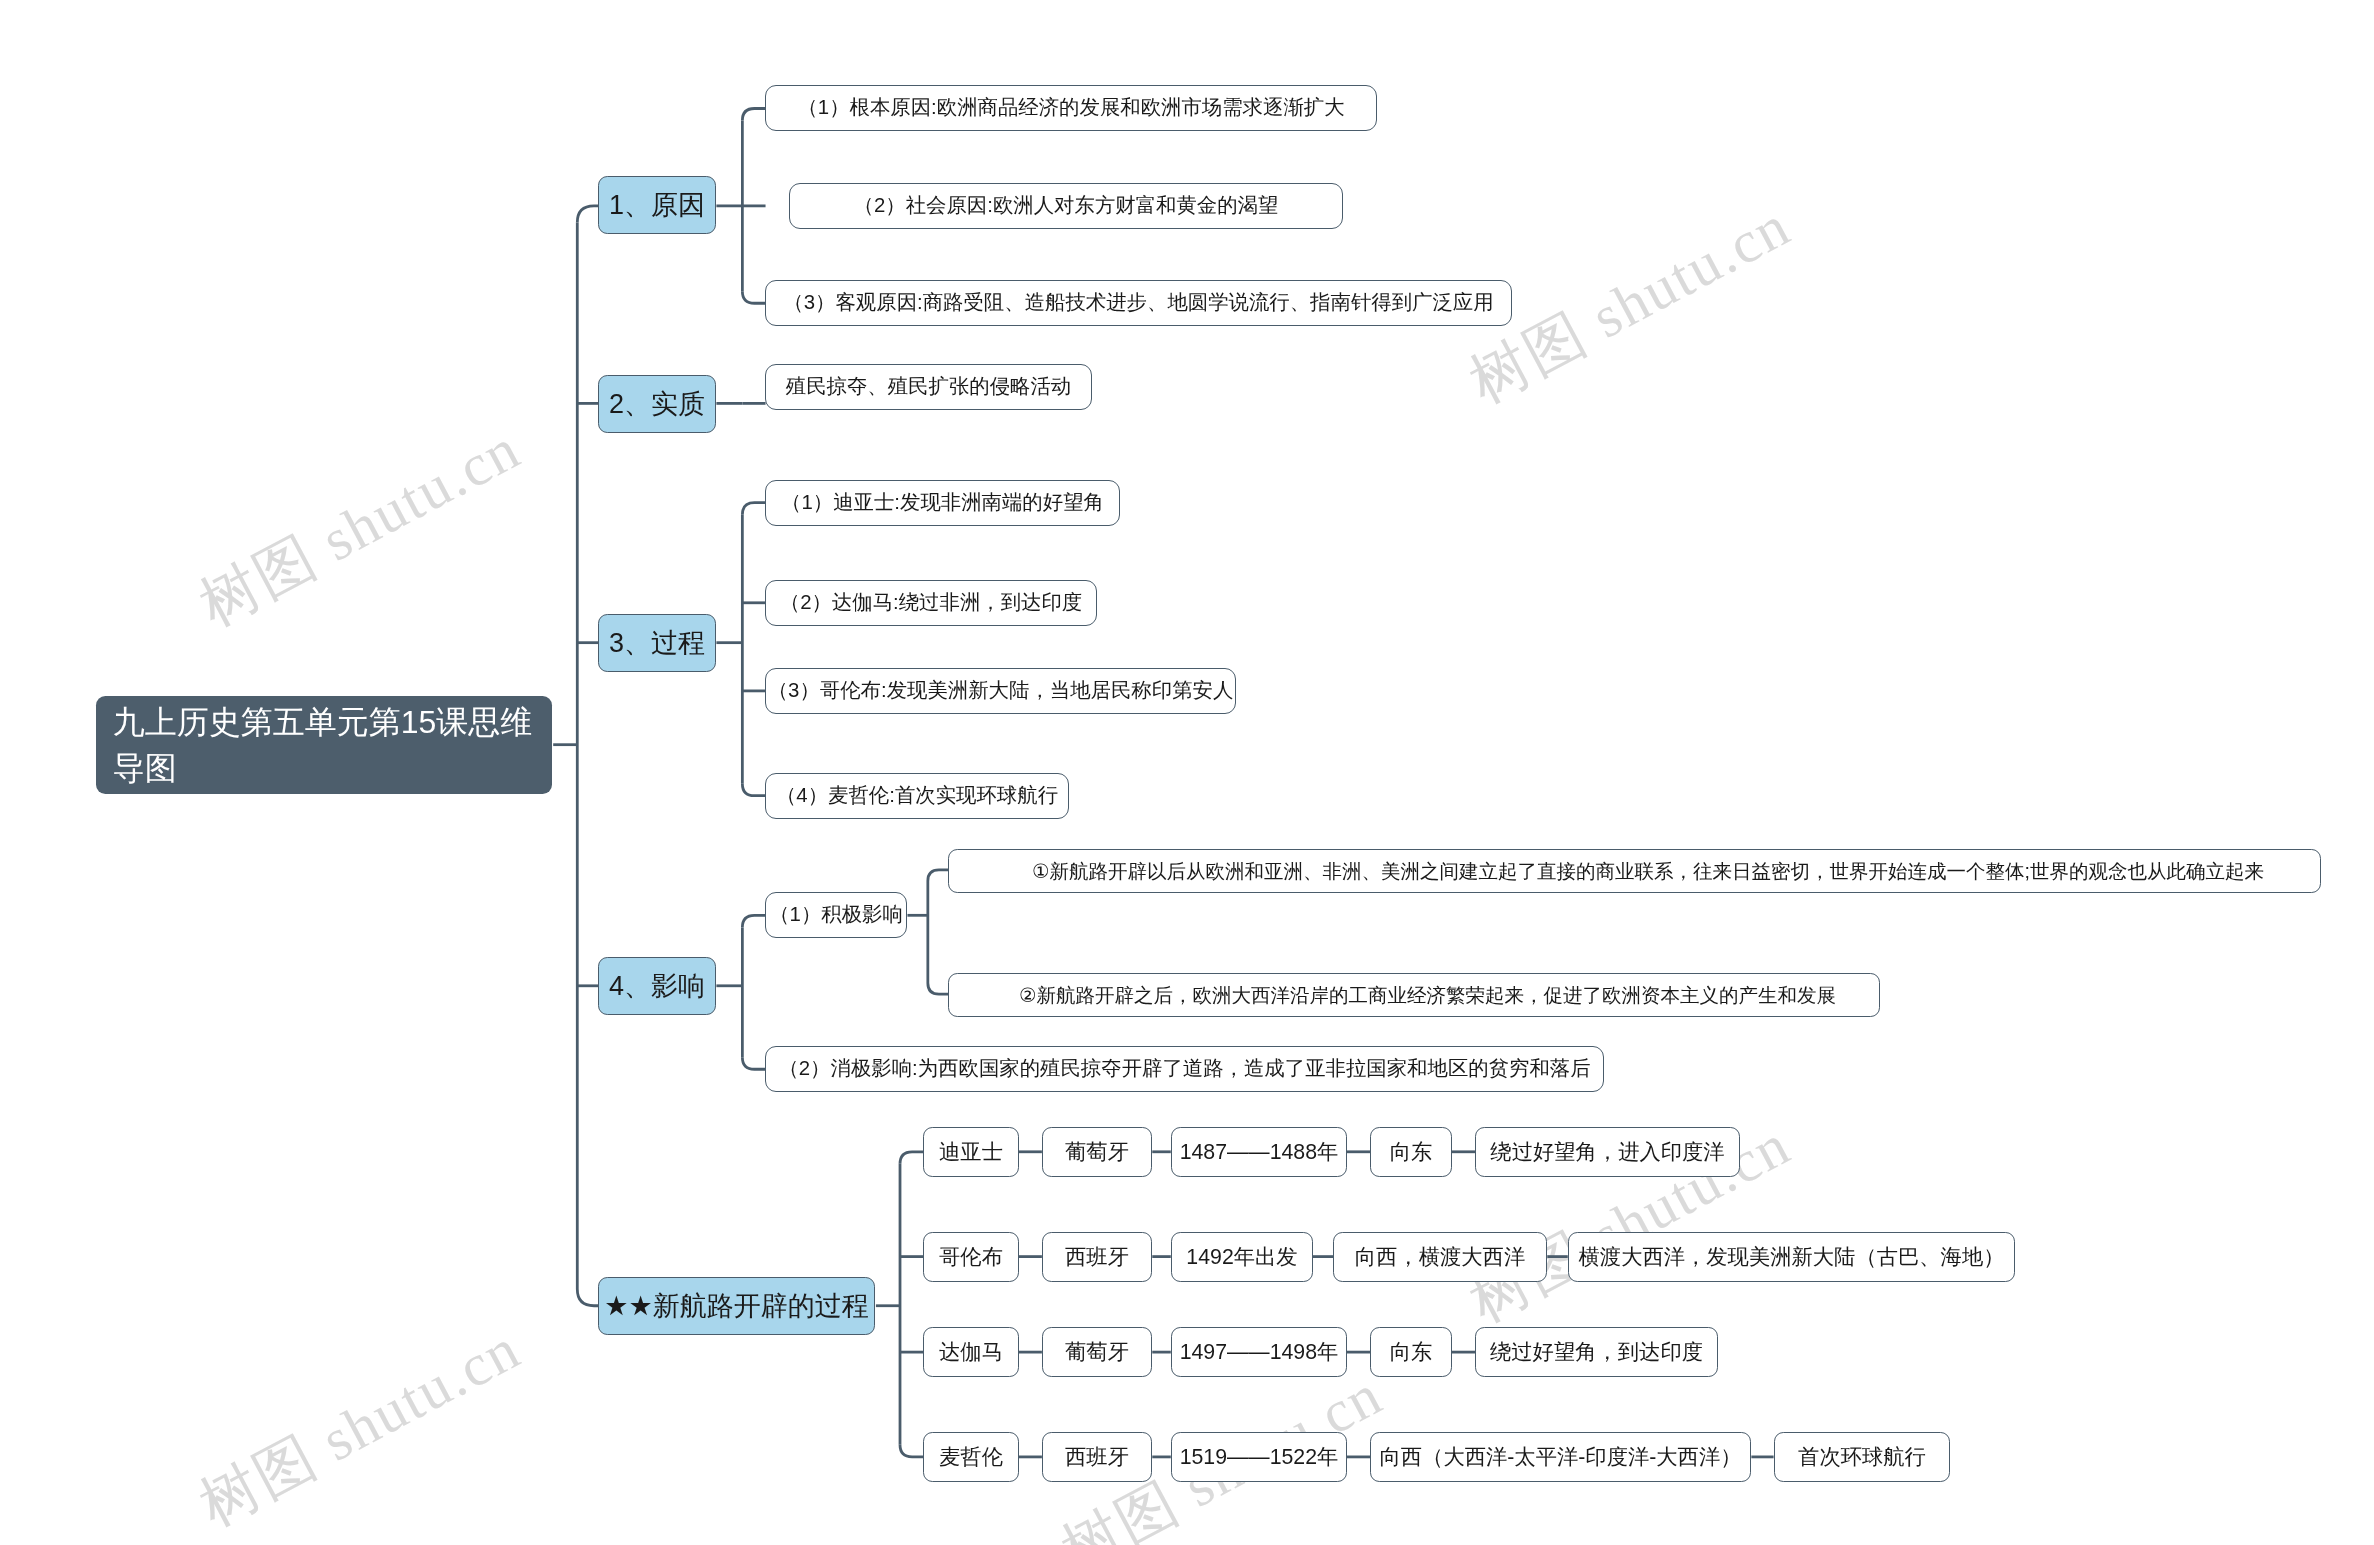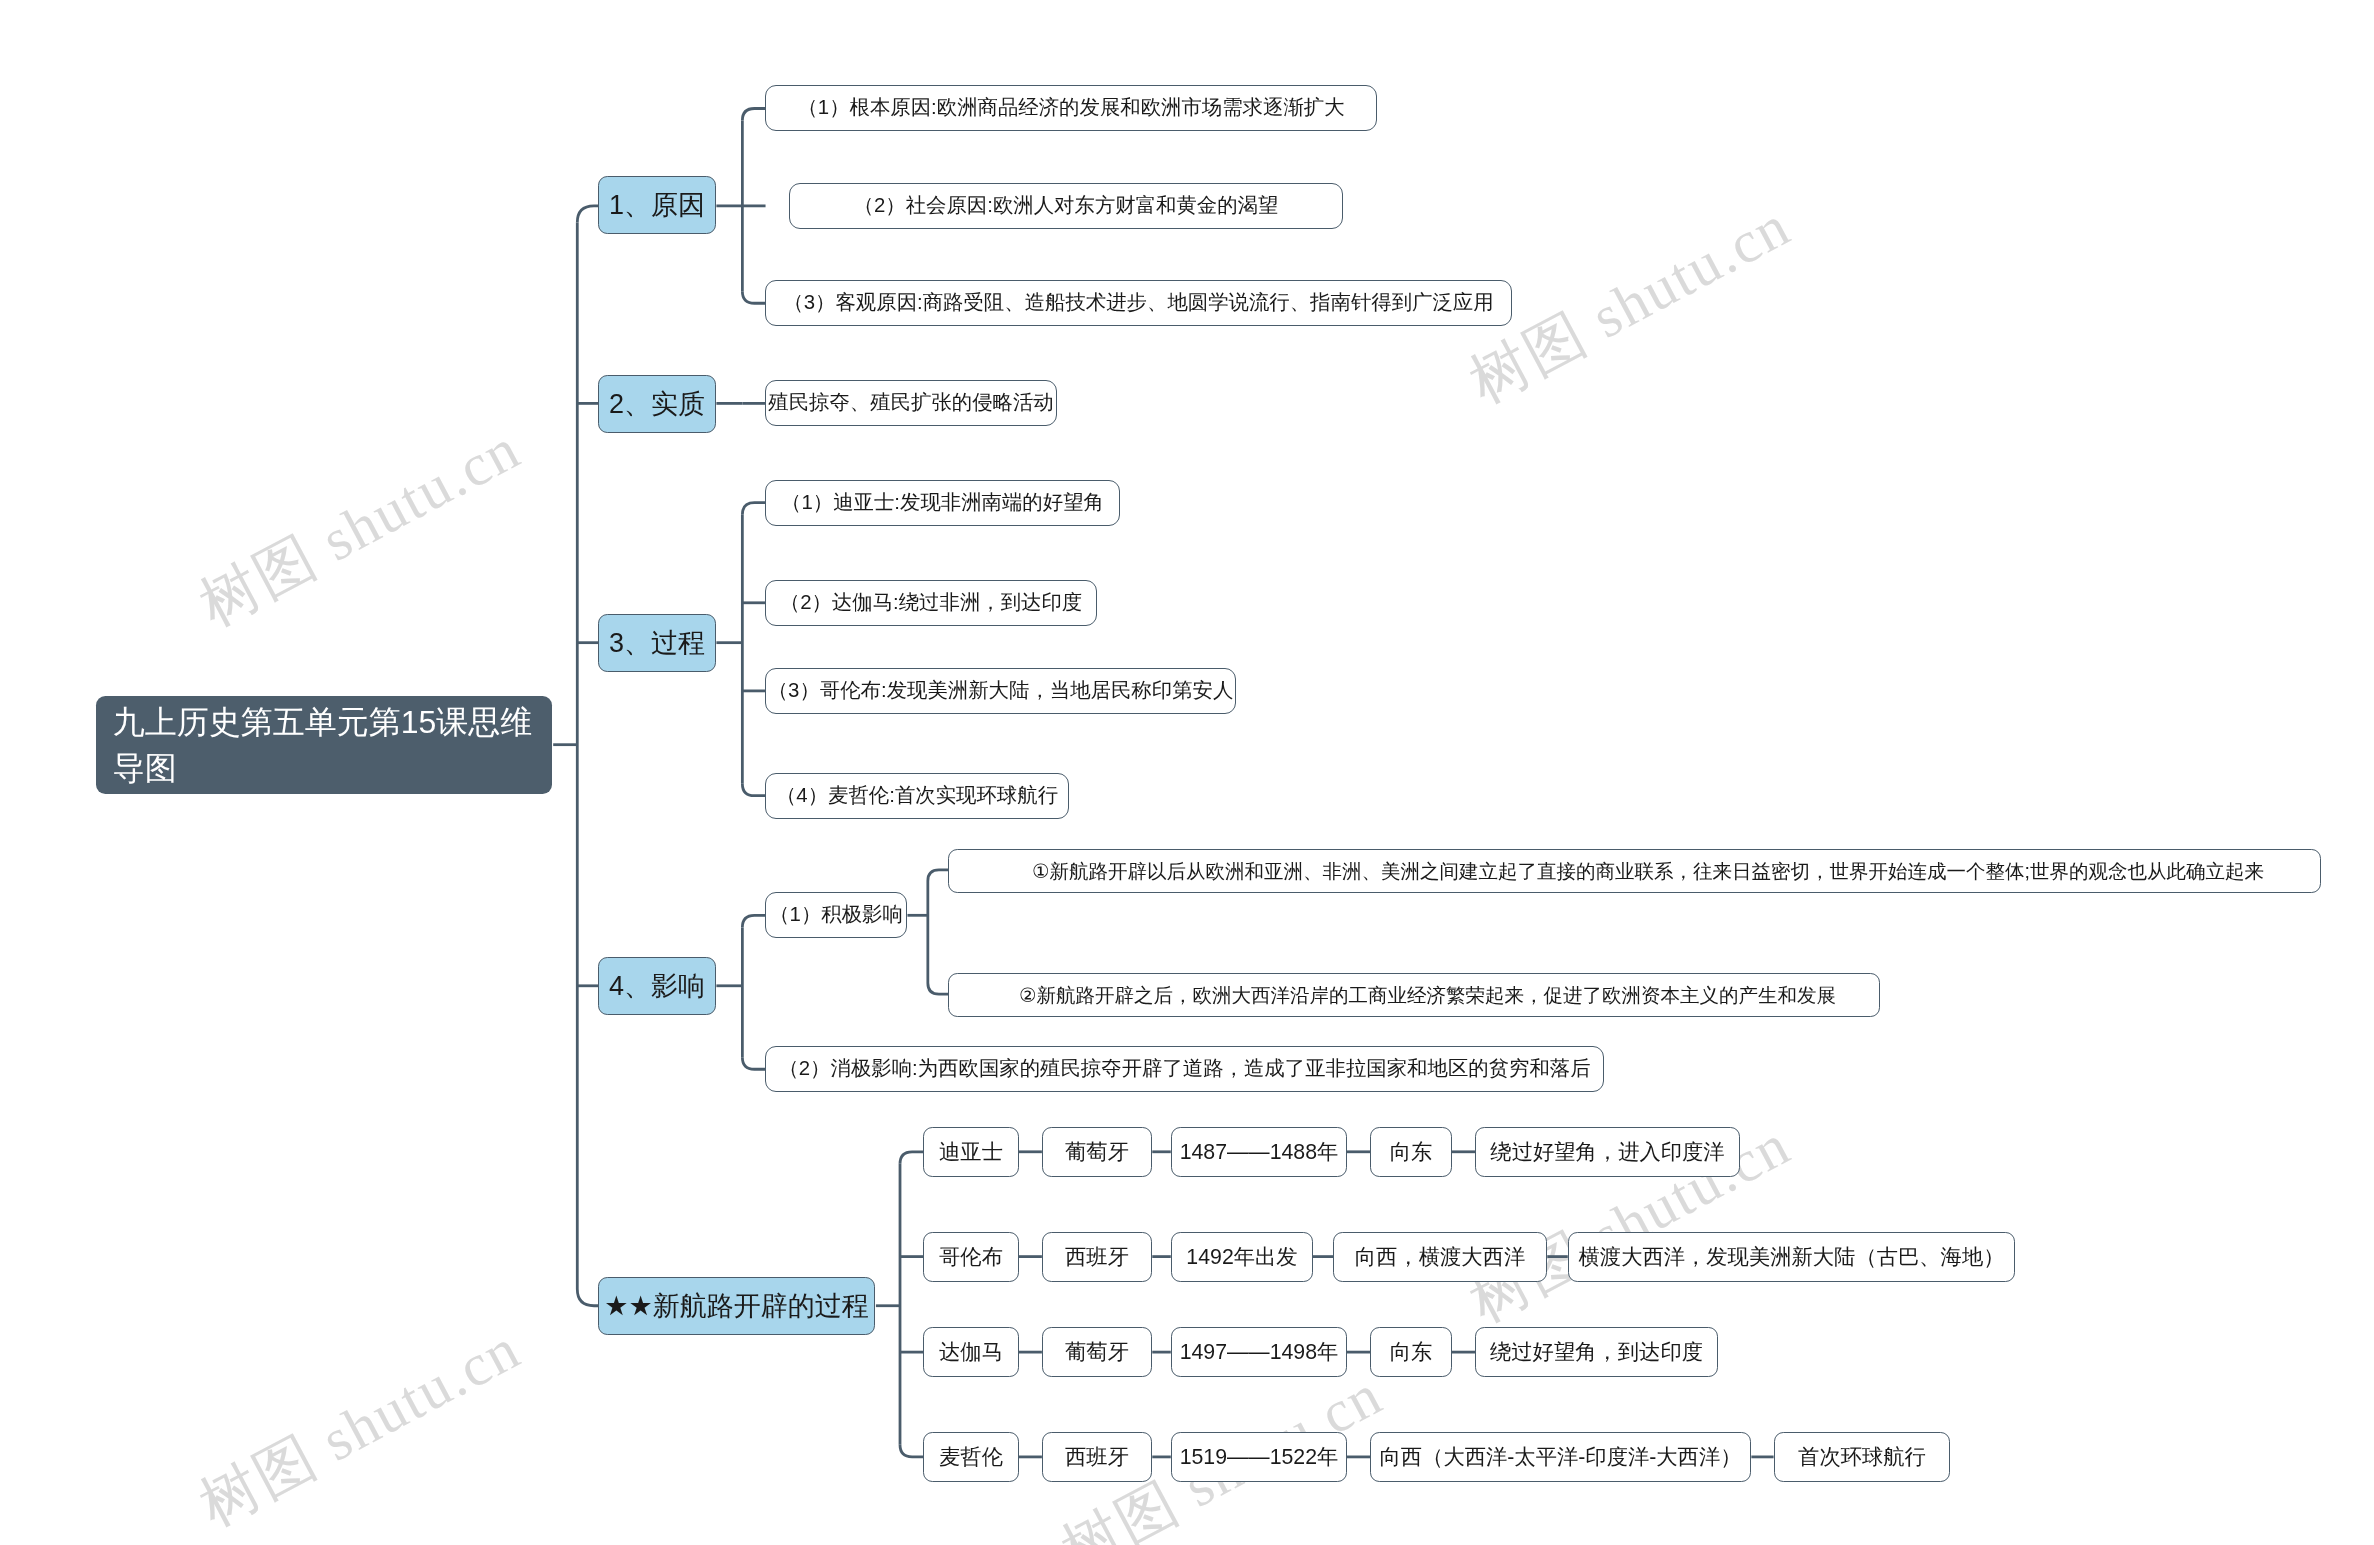--- a/index.html
+++ b/index.html
@@ -195,21 +195,21 @@
   <div class="node level1" style="left:598px; top:957px; width:118px; height:58px;">4、影响</div>
 
   <div class="node level1" style="left:598px; top:1277px; width:277px; height:58px;">★★新航路开辟的过程</div>
 
   <div class="node leaf" style="left:765px; top:85px; width:612px; height:46px;">（1）根本原因:欧洲商品经济的发展和欧洲市场需求逐渐扩大</div>
 
   <div class="node leaf" style="left:765px; top:183px; width:554px; height:46px;margin-left:24px;">（2）社会原因:欧洲人对东方财富和黄金的渴望</div>
 
   <div class="node leaf" style="left:765px; top:280px; width:747px; height:46px;">（3）客观原因:商路受阻、造船技术进步、地圆学说流行、指南针得到广泛应用</div>
 
-  <div class="node leaf" style="left:765px; top:380px; width:292px; height:46px;">殖民掠夺、殖民扩张的侵略活动</div>
+  <div class="node leaf" style="left:765px; top:364px; width:327px; height:46px;">殖民掠夺、殖民扩张的侵略活动</div>
 
   <div class="node leaf" style="left:765px; top:480px; width:355px; height:46px;">（1）迪亚士:发现非洲南端的好望角</div>
 
   <div class="node leaf" style="left:765px; top:580px; width:332px; height:46px;">（2）达伽马:绕过非洲，到达印度</div>
 
   <div class="node leaf" style="left:765px; top:668px; width:471px; height:46px;">（3）哥伦布:发现美洲新大陆，当地居民称印第安人</div>
 
   <div class="node leaf" style="left:765px; top:773px; width:304px; height:46px;">（4）麦哲伦:首次实现环球航行</div>
 
   <div class="node leaf" style="left:765px; top:892px; width:142px; height:46px;">（1）积极影响</div>

